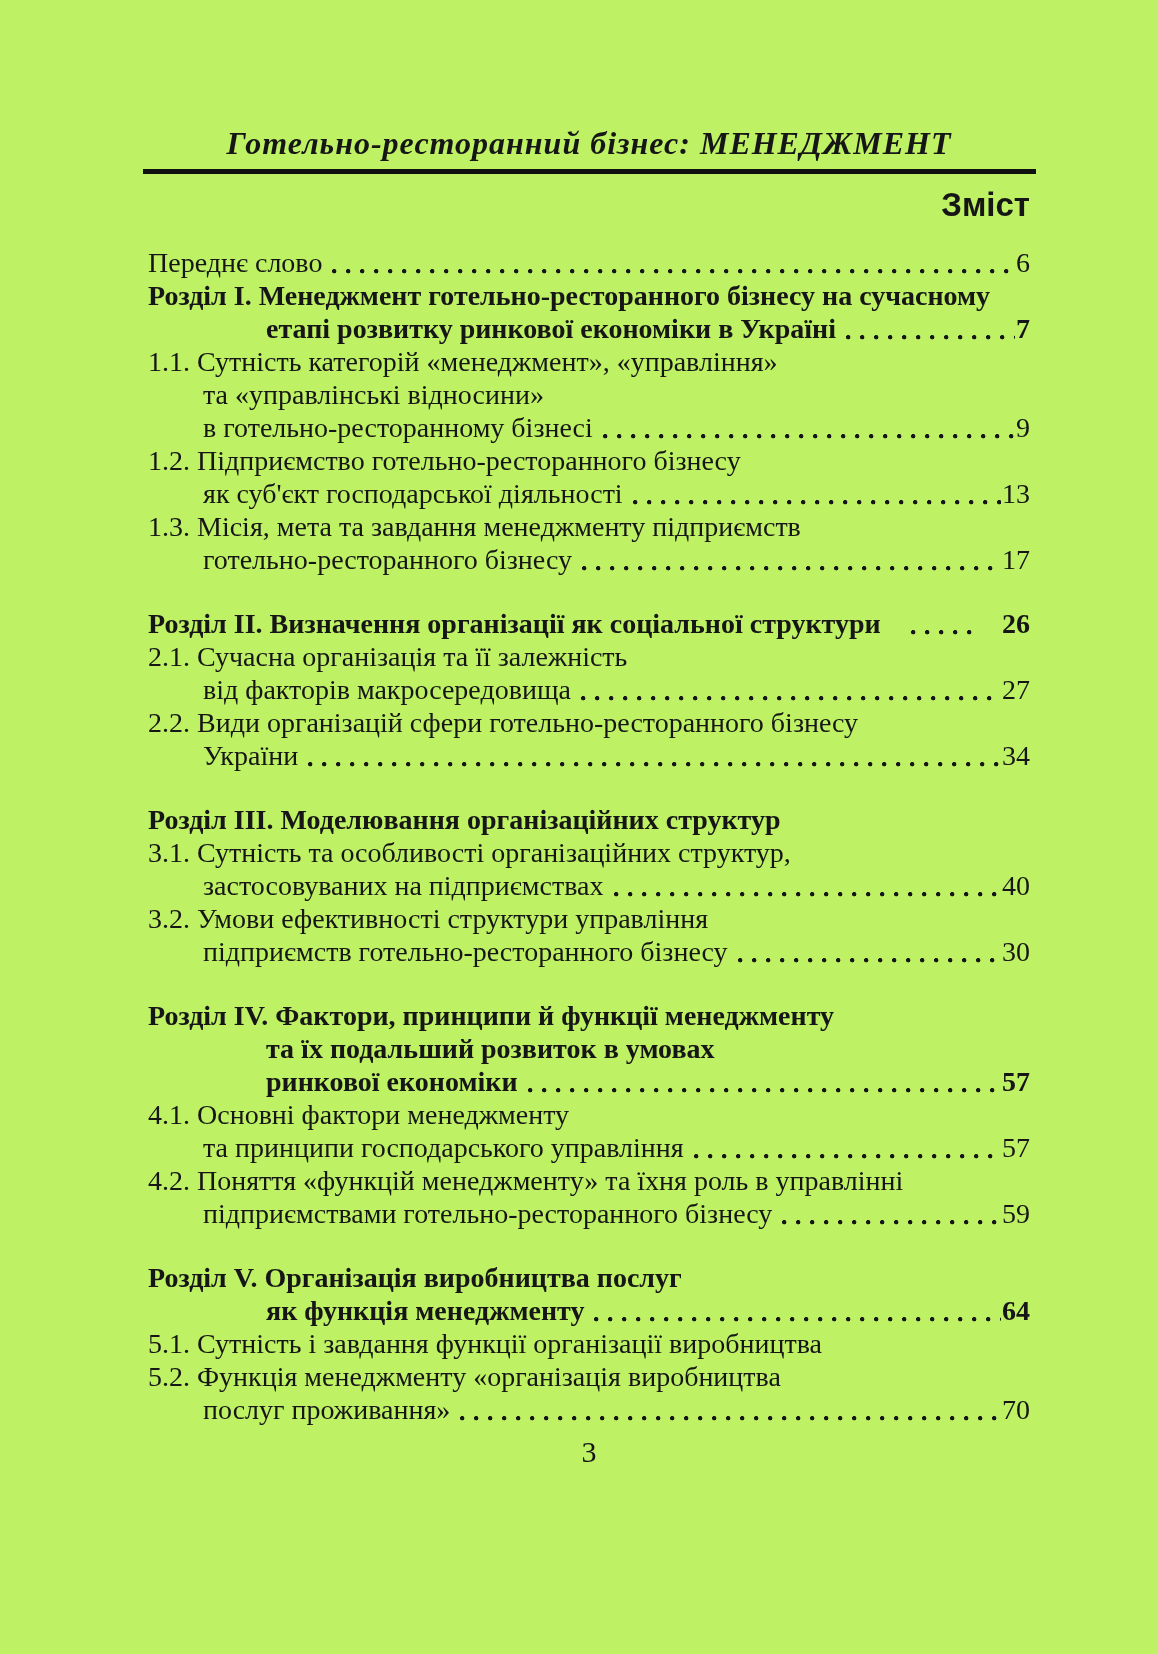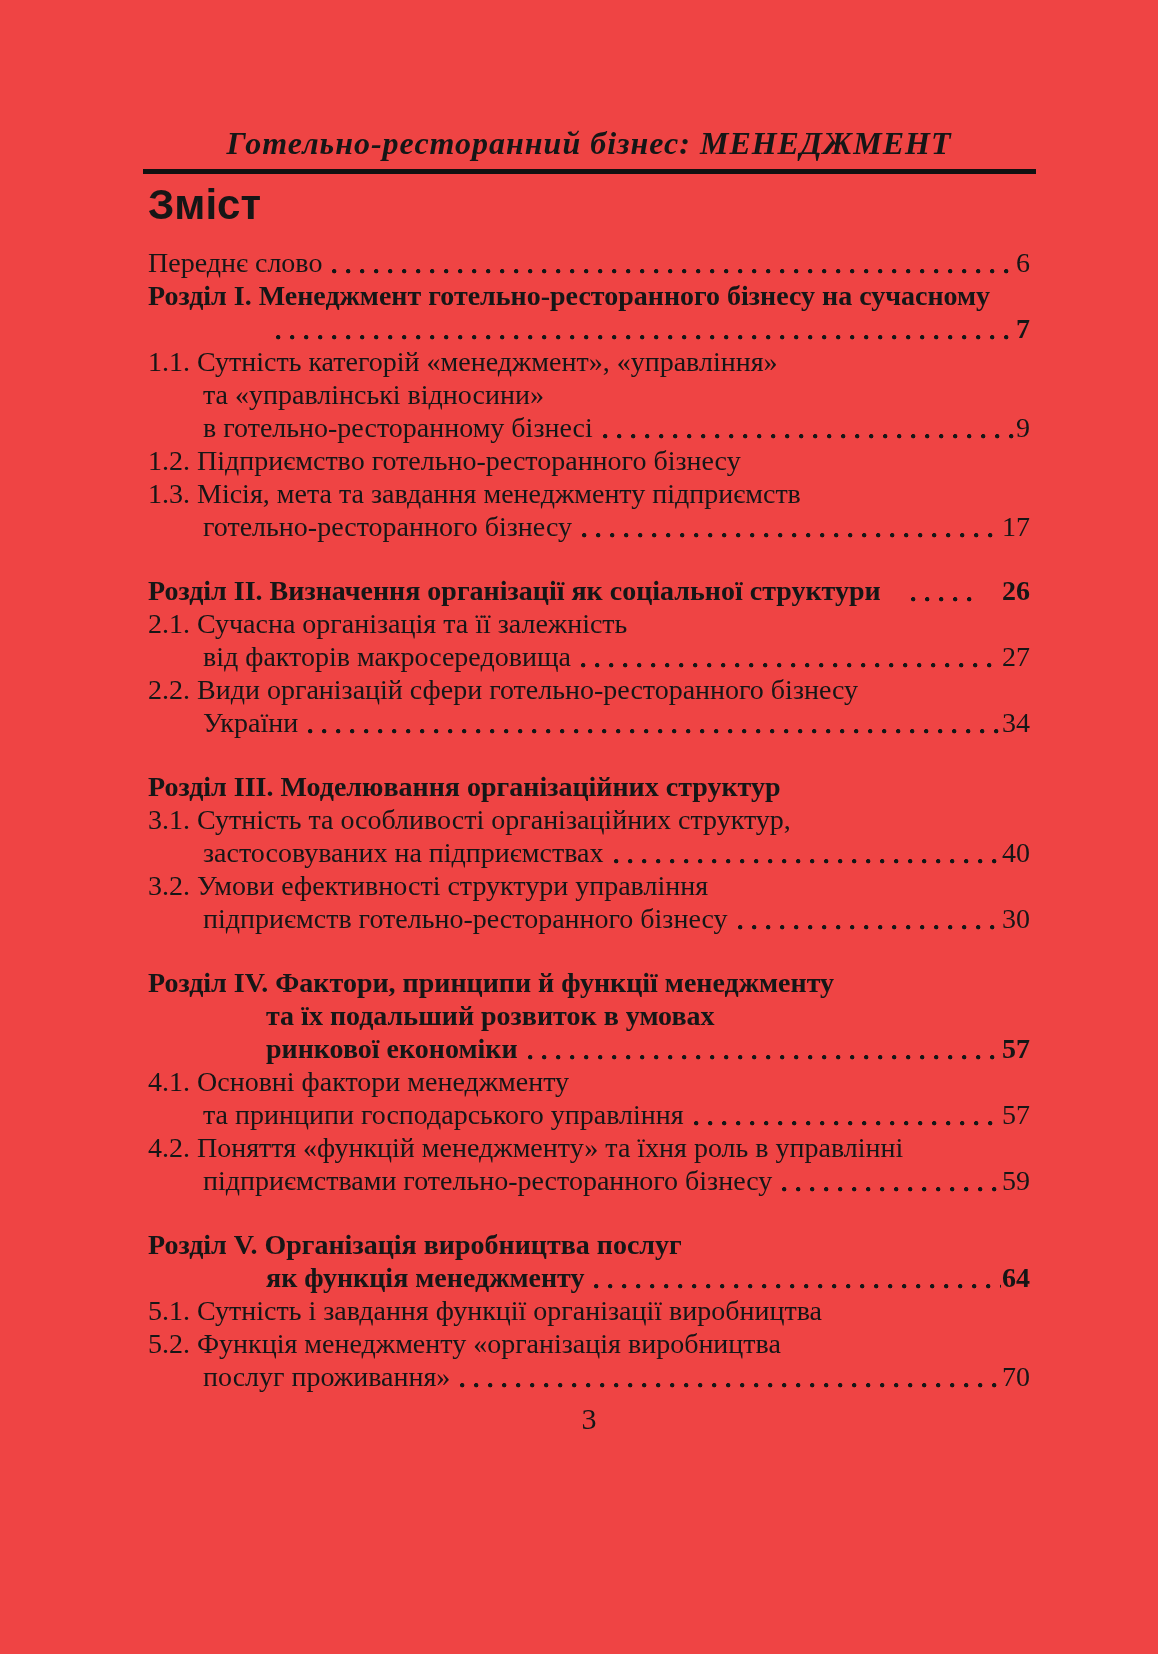--- a/index.html
+++ b/index.html
@@ -11,21 +11,21 @@
   body {
     width: 1158px;
     height: 1654px;
     font-family: "Liberation Serif", "DejaVu Serif", serif;
     overflow: hidden;
   }
   .page {
     position: relative;
     width: 1158px;
     height: 1654px;
-    background: #ef4444;
+    background: #bef264;
   }
   .content {
     position: absolute;
     left: 148px;
     top: 0;
     width: 882px;
   }
   .book-title {
     margin-top: 124px;
     text-align: center;
@@ -38,24 +38,24 @@
   }
   .rule {
     margin-top: 7px;
     margin-left: -5px;
     width: 893px;
     height: 5px;
     background: #111111;
   }
   .toc-title {
     margin-top: 11px;
-    text-align: left;
+    text-align: right;
     font-family: "Liberation Sans", "DejaVu Sans", sans-serif;
     font-weight: bold;
-    font-size: 42px;
+    font-size: 33px;
     line-height: 40px;
   }
   .toc-list {
     margin-top: 21px;
   }
   .row {
     display: flex;
     align-items: baseline;
     height: 33px;
     font-size: 28px;
@@ -109,36 +109,42 @@
     <div class="toc-list">
         <div class="row ind0">
           <span class="txt">Переднє слово</span>
           <span class="leader"></span>
           <span class="pg">6</span>
         </div>
         <div class="row ind0 bold">
           <span class="txt">Розділ I. Менеджмент готельно-ресторанного бізнесу на сучасному</span>
         </div>
         <div class="row ind2 bold">
+          <span class="txt">етапі розвитку ринкової економіки в Україні</span>
           <span class="leader"></span>
           <span class="pg">7</span>
         </div>
         <div class="row ind0">
           <span class="txt">1.1. Сутність категорій «менеджмент», «управління»</span>
         </div>
         <div class="row ind1">
           <span class="txt">та «управлінські відносини»</span>
         </div>
         <div class="row ind1">
           <span class="txt">в готельно-ресторанному бізнесі</span>
           <span class="leader"></span>
           <span class="pg">9</span>
         </div>
         <div class="row ind0">
           <span class="txt">1.2. Підприємство готельно-ресторанного бізнесу</span>
+        </div>
+        <div class="row ind1">
+          <span class="txt">як суб'єкт господарської діяльності</span>
+          <span class="leader"></span>
+          <span class="pg">13</span>
         </div>
         <div class="row ind0">
           <span class="txt">1.3. Місія, мета та завдання менеджменту підприємств</span>
         </div>
         <div class="row ind1">
           <span class="txt">готельно-ресторанного бізнесу</span>
           <span class="leader"></span>
           <span class="pg">17</span>
         </div>
         <div class="row ind0 bold gap">

